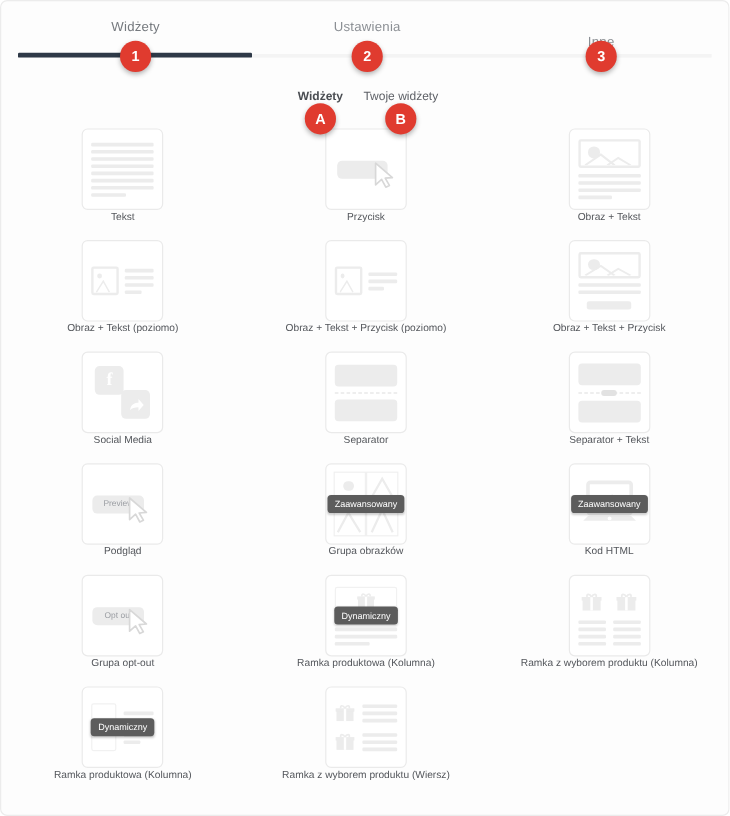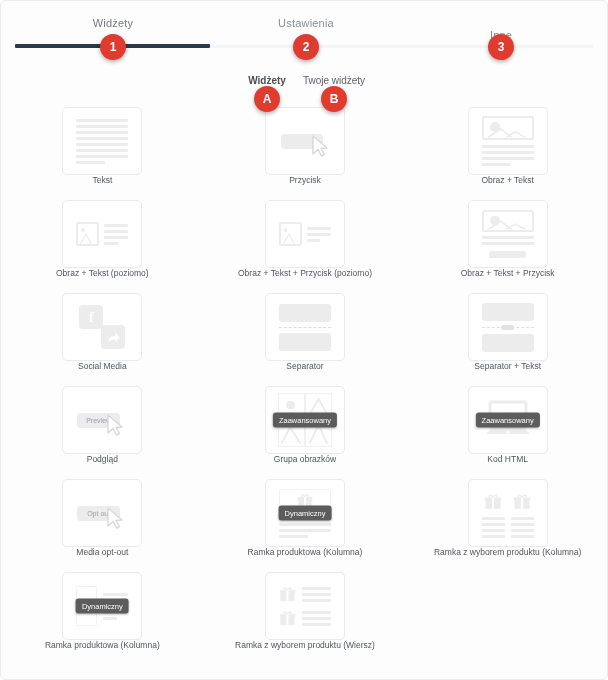--- a/index.html
+++ b/index.html
@@ -98,21 +98,21 @@
   }
   .cell {
     position: relative;
     height: 93px;
     display: flex;
     flex-direction: column;
     align-items: center;
   }
   .tile {
     position: relative;
-    width: 80px; height: 68px;
+    width: 68px; height: 68px;
     border: 1px solid #eaeaea;
     border-radius: 5px;
     background: #fff;
     display: flex;
     align-items: center;
     justify-content: center;
     overflow: hidden;
   }
   .caption {
     margin-top: 0;
@@ -432,21 +432,21 @@
       <div class="tile">
         <div class="art">
           <div class="art-inner" style="justify-content:center;">
             <div class="btnpill" style="height:15px;width:82%;margin-left:1px;">Opt out</div>
           </div>
           <svg style="position:absolute;right:4px;top:20px;" width="18" height="22" viewBox="0 0 18 22">
             <path d="M2,1 L2,19 L7,14.5 L10.5,21 L13.5,19.5 L10,13.5 L16,13 Z" fill="#ffffff" stroke="#d8d8d8" stroke-width="1.4" stroke-linejoin="round"></path>
           </svg>
         </div>
       </div>
-      <div class="caption">Media opt-out</div>
+      <div class="caption">Grupa opt-out</div>
     </div>
 
     <div class="cell">
       <div class="tile">
         <div class="art">
           <div class="art-inner" style="gap:4px;">
             <div style="border:1.5px solid #f1f1f1;border-radius:2px;height:24px;display:flex;align-items:center;justify-content:center;">
               <svg width="16" height="16" viewBox="0 0 24 24">
                 <rect x="2" y="9" width="20" height="12" fill="#ececec"></rect>
                   <rect x="1" y="6" width="22" height="4" fill="#ececec"></rect>

